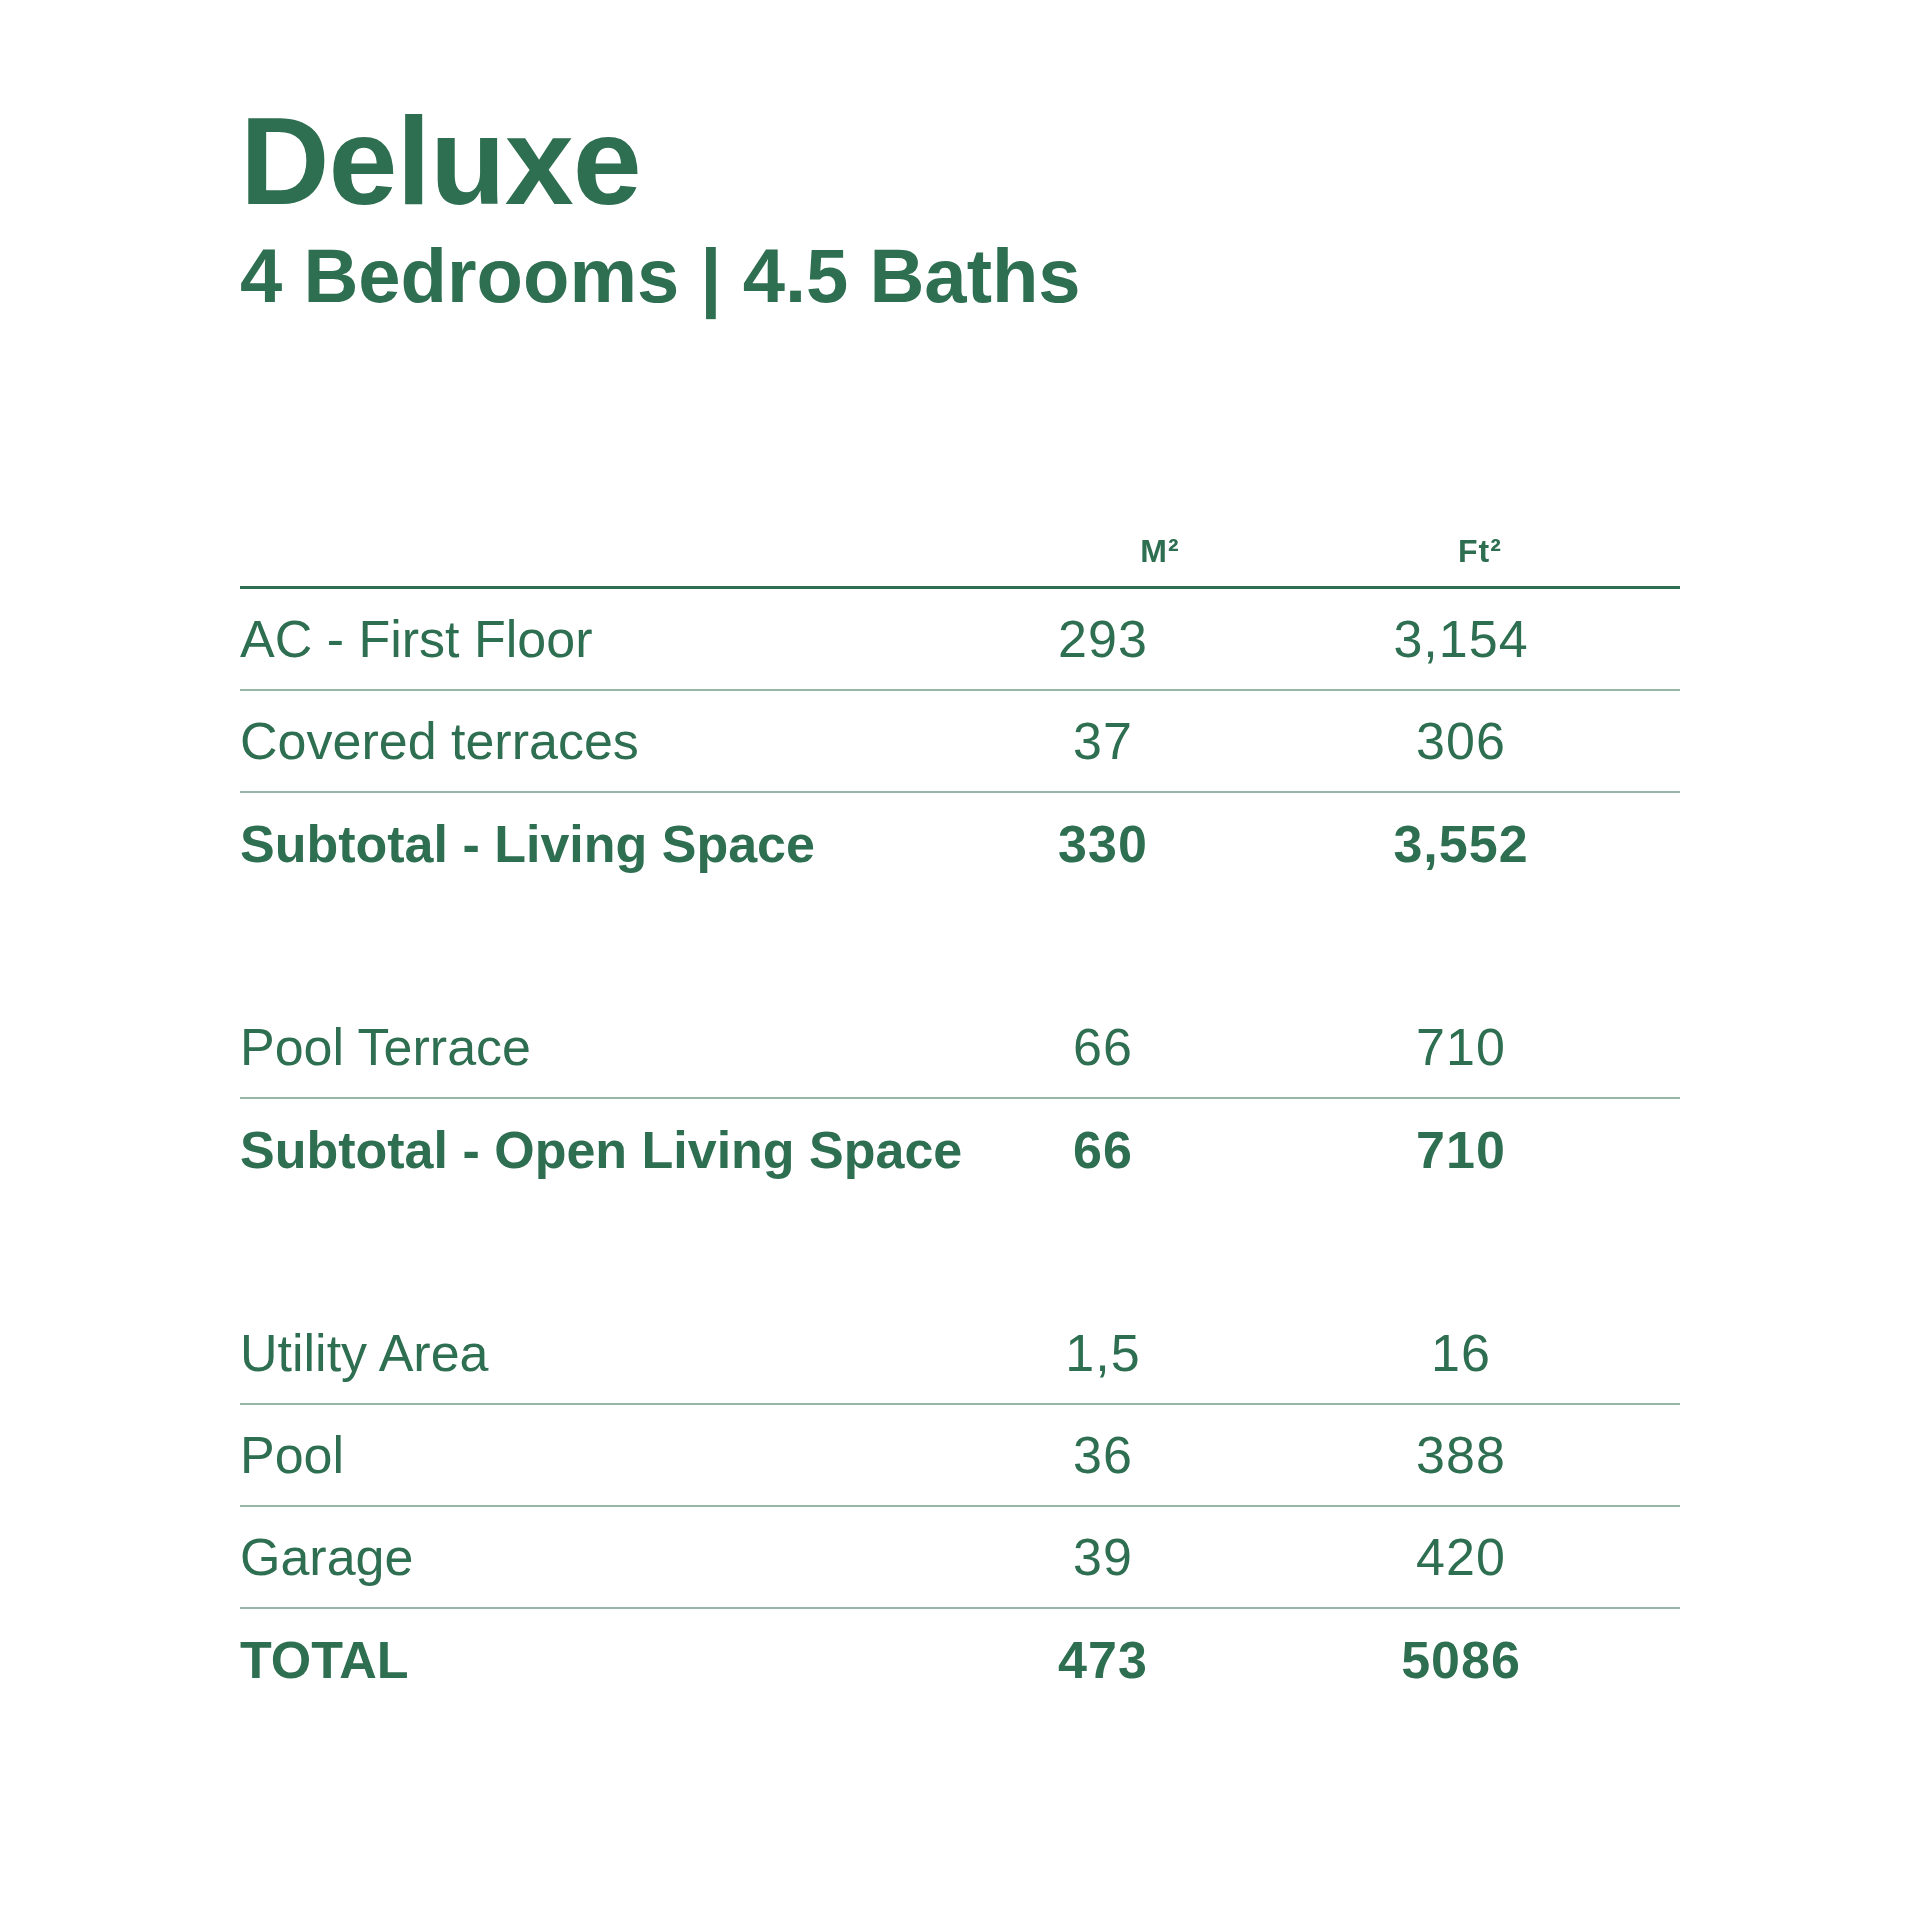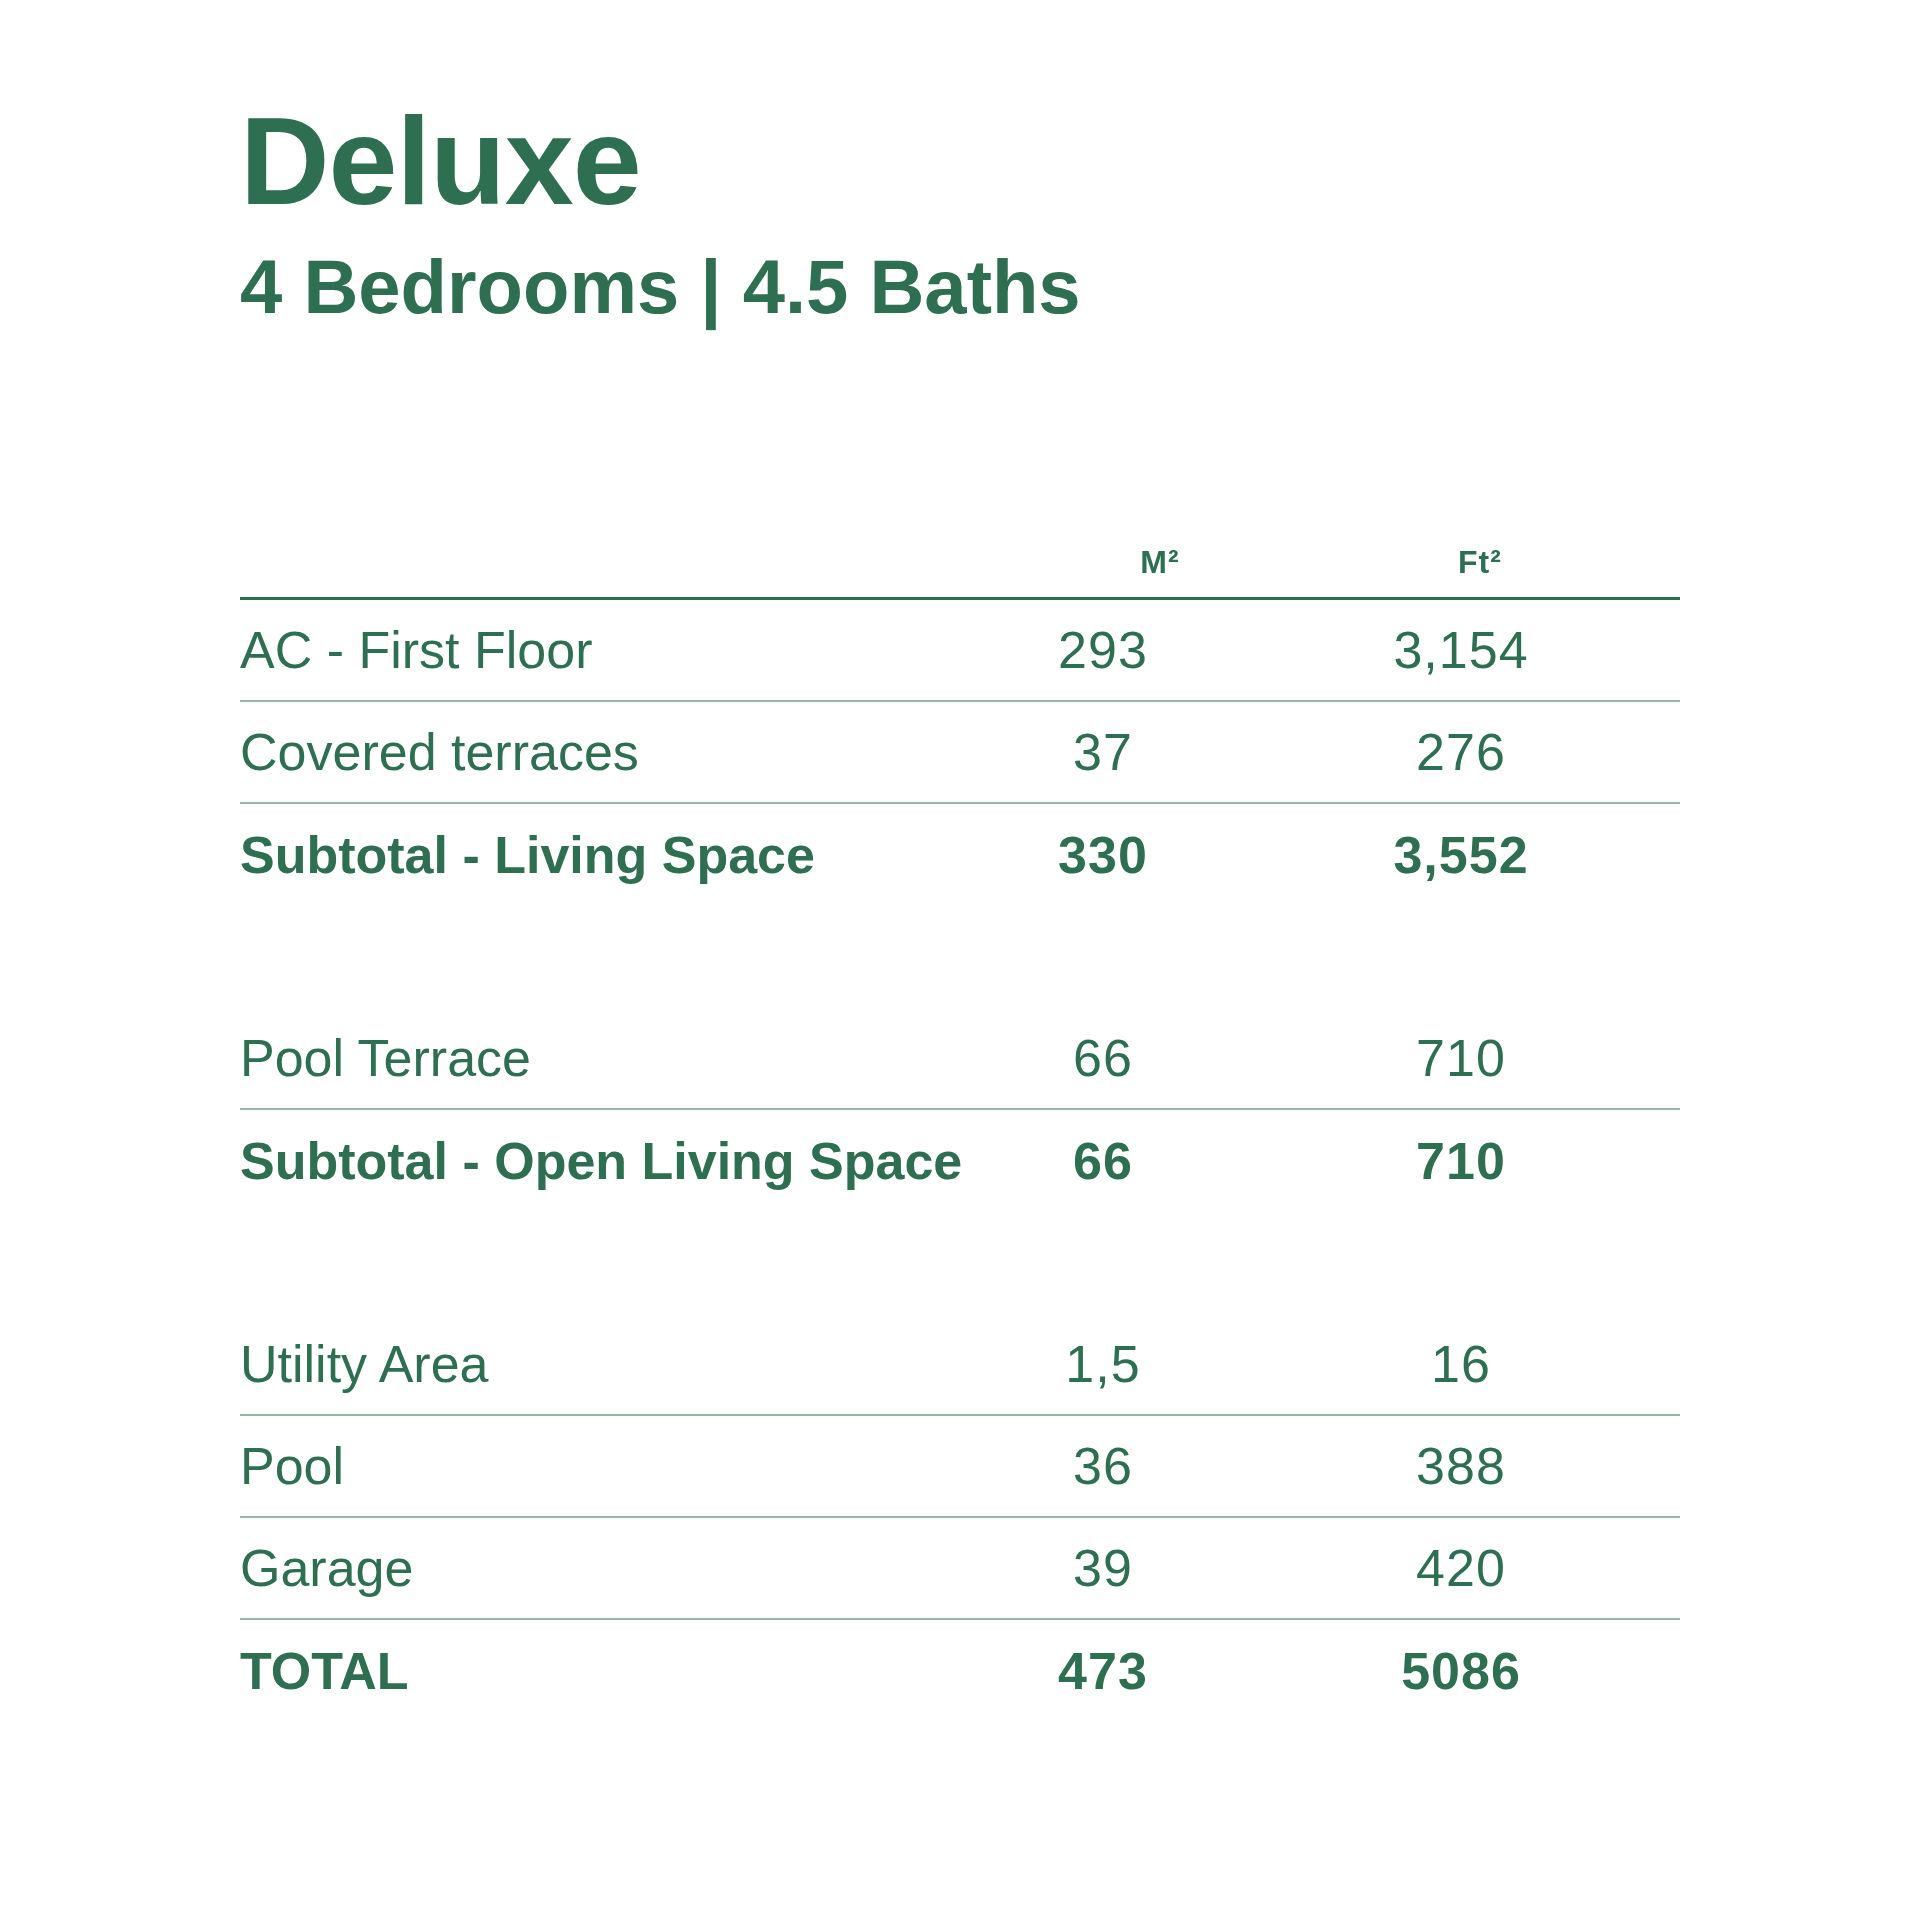--- a/index.html
+++ b/index.html
@@ -20,21 +20,21 @@
     font-size: 124px;
     line-height: 1.12;
     font-weight: bold;
     letter-spacing: -1px;
     color: var(--accent);
   }
   .subtitle {
     font-size: 76px;
     line-height: 1.1;
     font-weight: bold;
-    margin-top: 14px;
+    margin-top: 3px;
     color: var(--accent);
   }
   .spec-table {
     margin-top: 190px;
     width: 100%;
   }
   .row {
     display: flex;
     align-items: center;
     height: 102px;
@@ -83,21 +83,21 @@
     <div class="cell-label">AC - First Floor</div>
     <div class="cell-m2">293</div>
     <div class="cell-gap"></div>
     <div class="cell-ft2">3,154</div>
     <div class="cell-pad"></div>
   </div>
           <div class="row">
     <div class="cell-label">Covered terraces</div>
     <div class="cell-m2">37</div>
     <div class="cell-gap"></div>
-    <div class="cell-ft2">276</div>
+    <div class="cell-ft2">306</div>
     <div class="cell-pad"></div>
   </div>
           <div class="row bold">
     <div class="cell-label">Subtotal - Living Space</div>
     <div class="cell-m2">330</div>
     <div class="cell-gap"></div>
     <div class="cell-ft2">3,552</div>
     <div class="cell-pad"></div>
   </div>
         </div>

